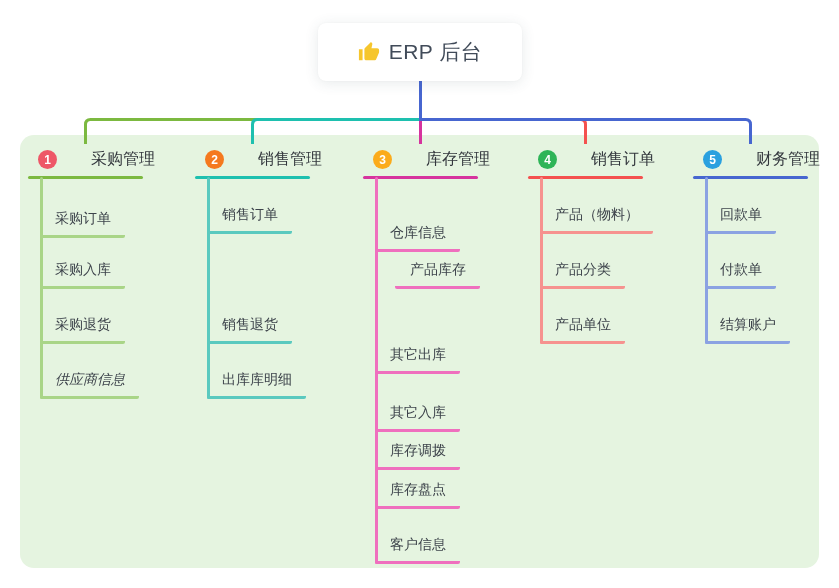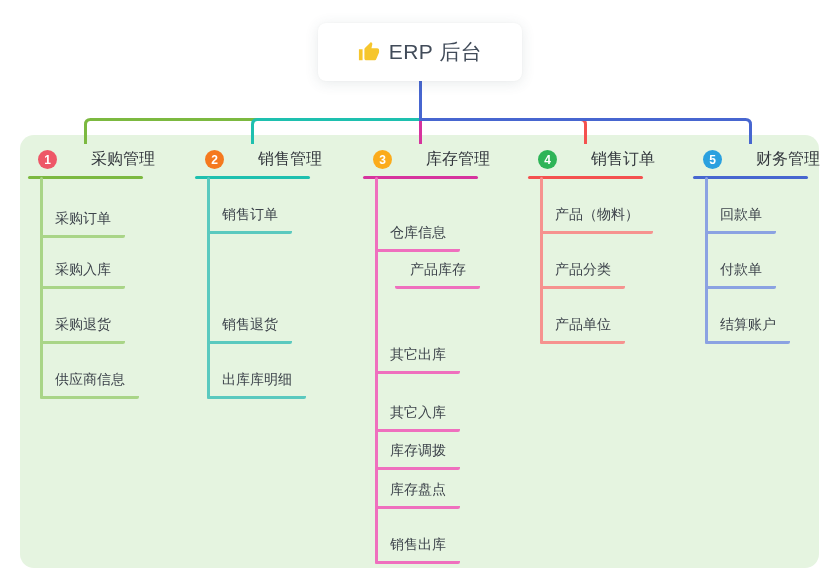--- a/index.html
+++ b/index.html
@@ -64,21 +64,21 @@
       <div class="branch" style="left: 28px;">
       <div class="branch-head">
         <span class="badge" style="background: rgb(238, 87, 103);">1</span>
         <span class="branch-label">采购管理</span>
       </div>
       <div class="branch-underline" style="background: rgb(124, 185, 64);"></div>
       <div class="vline" style="background: rgb(169, 213, 135); height: 222px;"></div>
     <div class="child" style="top: 62px; border-bottom-color: rgb(169, 213, 135);">采购订单</div>
         <div class="child" style="top: 113px; border-bottom-color: rgb(169, 213, 135);">采购入库</div>
         <div class="child" style="top: 168px; border-bottom-color: rgb(169, 213, 135);">采购退货</div>
-        <div class="child" style="top: 223px; border-bottom-color: rgb(169, 213, 135);">供应商信息</div>
+        <div class="child" style="top: 223px; border-bottom-color: rgb(169, 213, 135); font-style: italic;">供应商信息</div>
       </div>
       <div class="branch" style="left: 195px;">
       <div class="branch-head">
         <span class="badge" style="background: rgb(245, 121, 30);">2</span>
         <span class="branch-label">销售管理</span>
       </div>
       <div class="branch-underline" style="background: rgb(30, 192, 175);"></div>
       <div class="vline" style="background: rgb(90, 201, 191); height: 222px;"></div>
     <div class="child" style="top: 58px; border-bottom-color: rgb(90, 201, 191);">销售订单</div>
         <div class="child" style="top: 168px; border-bottom-color: rgb(90, 201, 191);">销售退货</div>
@@ -90,21 +90,21 @@
         <span class="branch-label">库存管理</span>
       </div>
       <div class="branch-underline" style="background: rgb(214, 51, 158);"></div>
       <div class="vline" style="background: rgb(239, 111, 190); height: 387px;"></div>
     <div class="child" style="top: 48px; border-bottom-color: rgb(239, 111, 190); margin-top: 28px;">仓库信息</div>
         <div class="child" style="top: 113px; border-bottom-color: rgb(239, 111, 190); margin-left: 20px;">产品库存</div>
         <div class="child" style="top: 168px; border-bottom-color: rgb(239, 111, 190); margin-top: 30px;">其它出库</div>
         <div class="child" style="top: 223px; border-bottom-color: rgb(239, 111, 190); margin-top: 33px;">其它入库</div>
         <div class="child" style="top: 294px; border-bottom-color: rgb(239, 111, 190);">库存调拨</div>
         <div class="child" style="top: 333px; border-bottom-color: rgb(239, 111, 190);">库存盘点</div>
-        <div class="child" style="top: 388px; border-bottom-color: rgb(239, 111, 190);">销售出库</div>
+        <div class="child" style="top: 388px; border-bottom-color: rgb(239, 111, 190);">客户信息</div>
       </div>
       <div class="branch" style="left: 528px;">
       <div class="branch-head">
         <span class="badge" style="background: rgb(46, 180, 87);">4</span>
         <span class="branch-label">销售订单</span>
       </div>
       <div class="branch-underline" style="background: rgb(244, 81, 79);"></div>
       <div class="vline" style="background: rgb(246, 146, 143); height: 167px;"></div>
     <div class="child" style="top: 58px; border-bottom-color: rgb(246, 146, 143);">产品（物料）</div>
         <div class="child" style="top: 113px; border-bottom-color: rgb(246, 146, 143);">产品分类</div>

